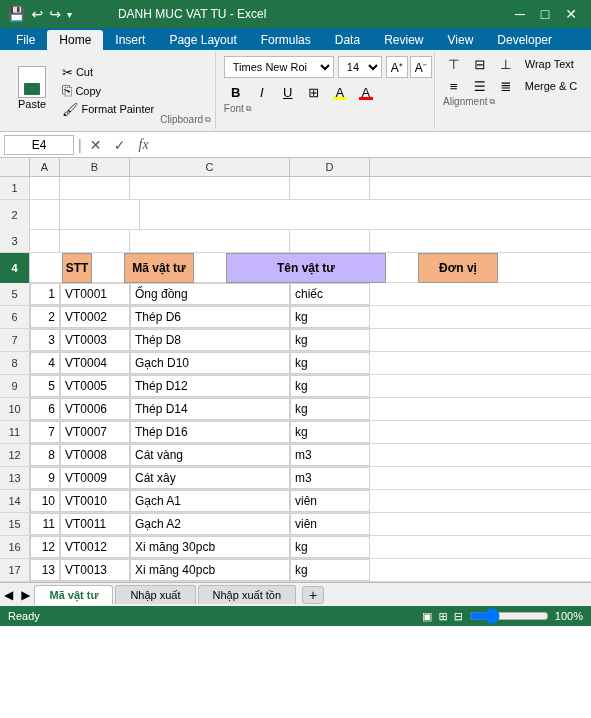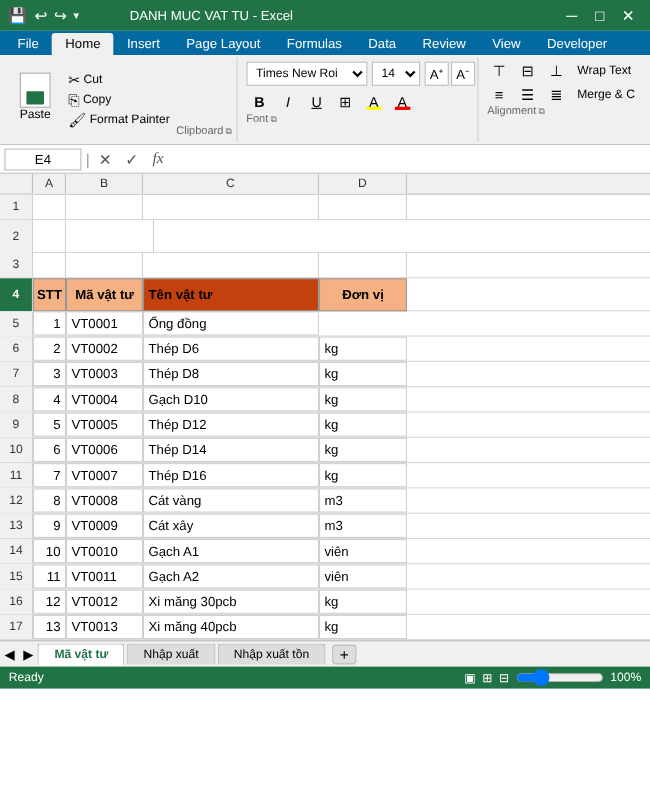--- a/index.html
+++ b/index.html
@@ -234,20 +234,21 @@
     .cell-C { width: 160px; min-width: 160px; }
     .cell-D { width: 80px; min-width: 80px; }
 
     .header-cell {
       background: #f4b183;
       font-weight: bold;
       height: 30px;
       border: 1px solid #999;
       display: flex; align-items: center; justify-content: center;
       font-size: 12px;
+      margin-left: 32px;
     }
 
     .data-cell { border: 1px solid #d0d0d0; }
 
     
     .sheet-tabs {
       display: flex;
       align-items: center;
       background: #f0f0f0;
       border-top: 1px solid #bbb;
@@ -453,34 +454,35 @@
   </div>
 
   <div class="sheet-row" style="height:30px;">
     <div class="row-num selected" style="height:30px;">4</div>
     <div class="cell cell-A header-cell" style="height:30px; background:#f4b183; font-weight:bold; justify-content:center;">
       <span>STT</span>
     </div>
     <div class="cell cell-B header-cell" style="height:30px; background:#f4b183; font-weight:bold; justify-content:center;">
       <span>Mã vật tư</span>
     </div>
-    <div class="cell cell-C header-cell" style="height:30px; background:#c2410c; font-weight:bold; justify-content:flex-start;">
+    <div class="cell cell-C header-cell" style="height:30px; background:#c4b5fd; font-weight:bold; justify-content:center;">
       <span>Tên vật tư</span>
     </div>
     <div class="cell cell-D header-cell" style="height:30px; background:#f4b183; font-weight:bold; justify-content:center;">
       <span>Đơn vị</span>
     </div>
   </div>
 
   <div id="data-rows">
       <div class="sheet-row">
       <div class="row-num">5</div>
       <div class="cell cell-A data-cell" style="justify-content:flex-end;">1</div>
       <div class="cell cell-B data-cell">VT0001</div>
       <div class="cell cell-C data-cell">Ống đồng</div>
+      <div class="cell cell-D data-cell">chiếc</div>
     </div>
       <div class="sheet-row">
       <div class="row-num">6</div>
       <div class="cell cell-A data-cell" style="justify-content:flex-end;">2</div>
       <div class="cell cell-B data-cell">VT0002</div>
       <div class="cell cell-C data-cell">Thép D6</div>
       <div class="cell cell-D data-cell">kg</div>
     </div>
       <div class="sheet-row">
       <div class="row-num">7</div>

